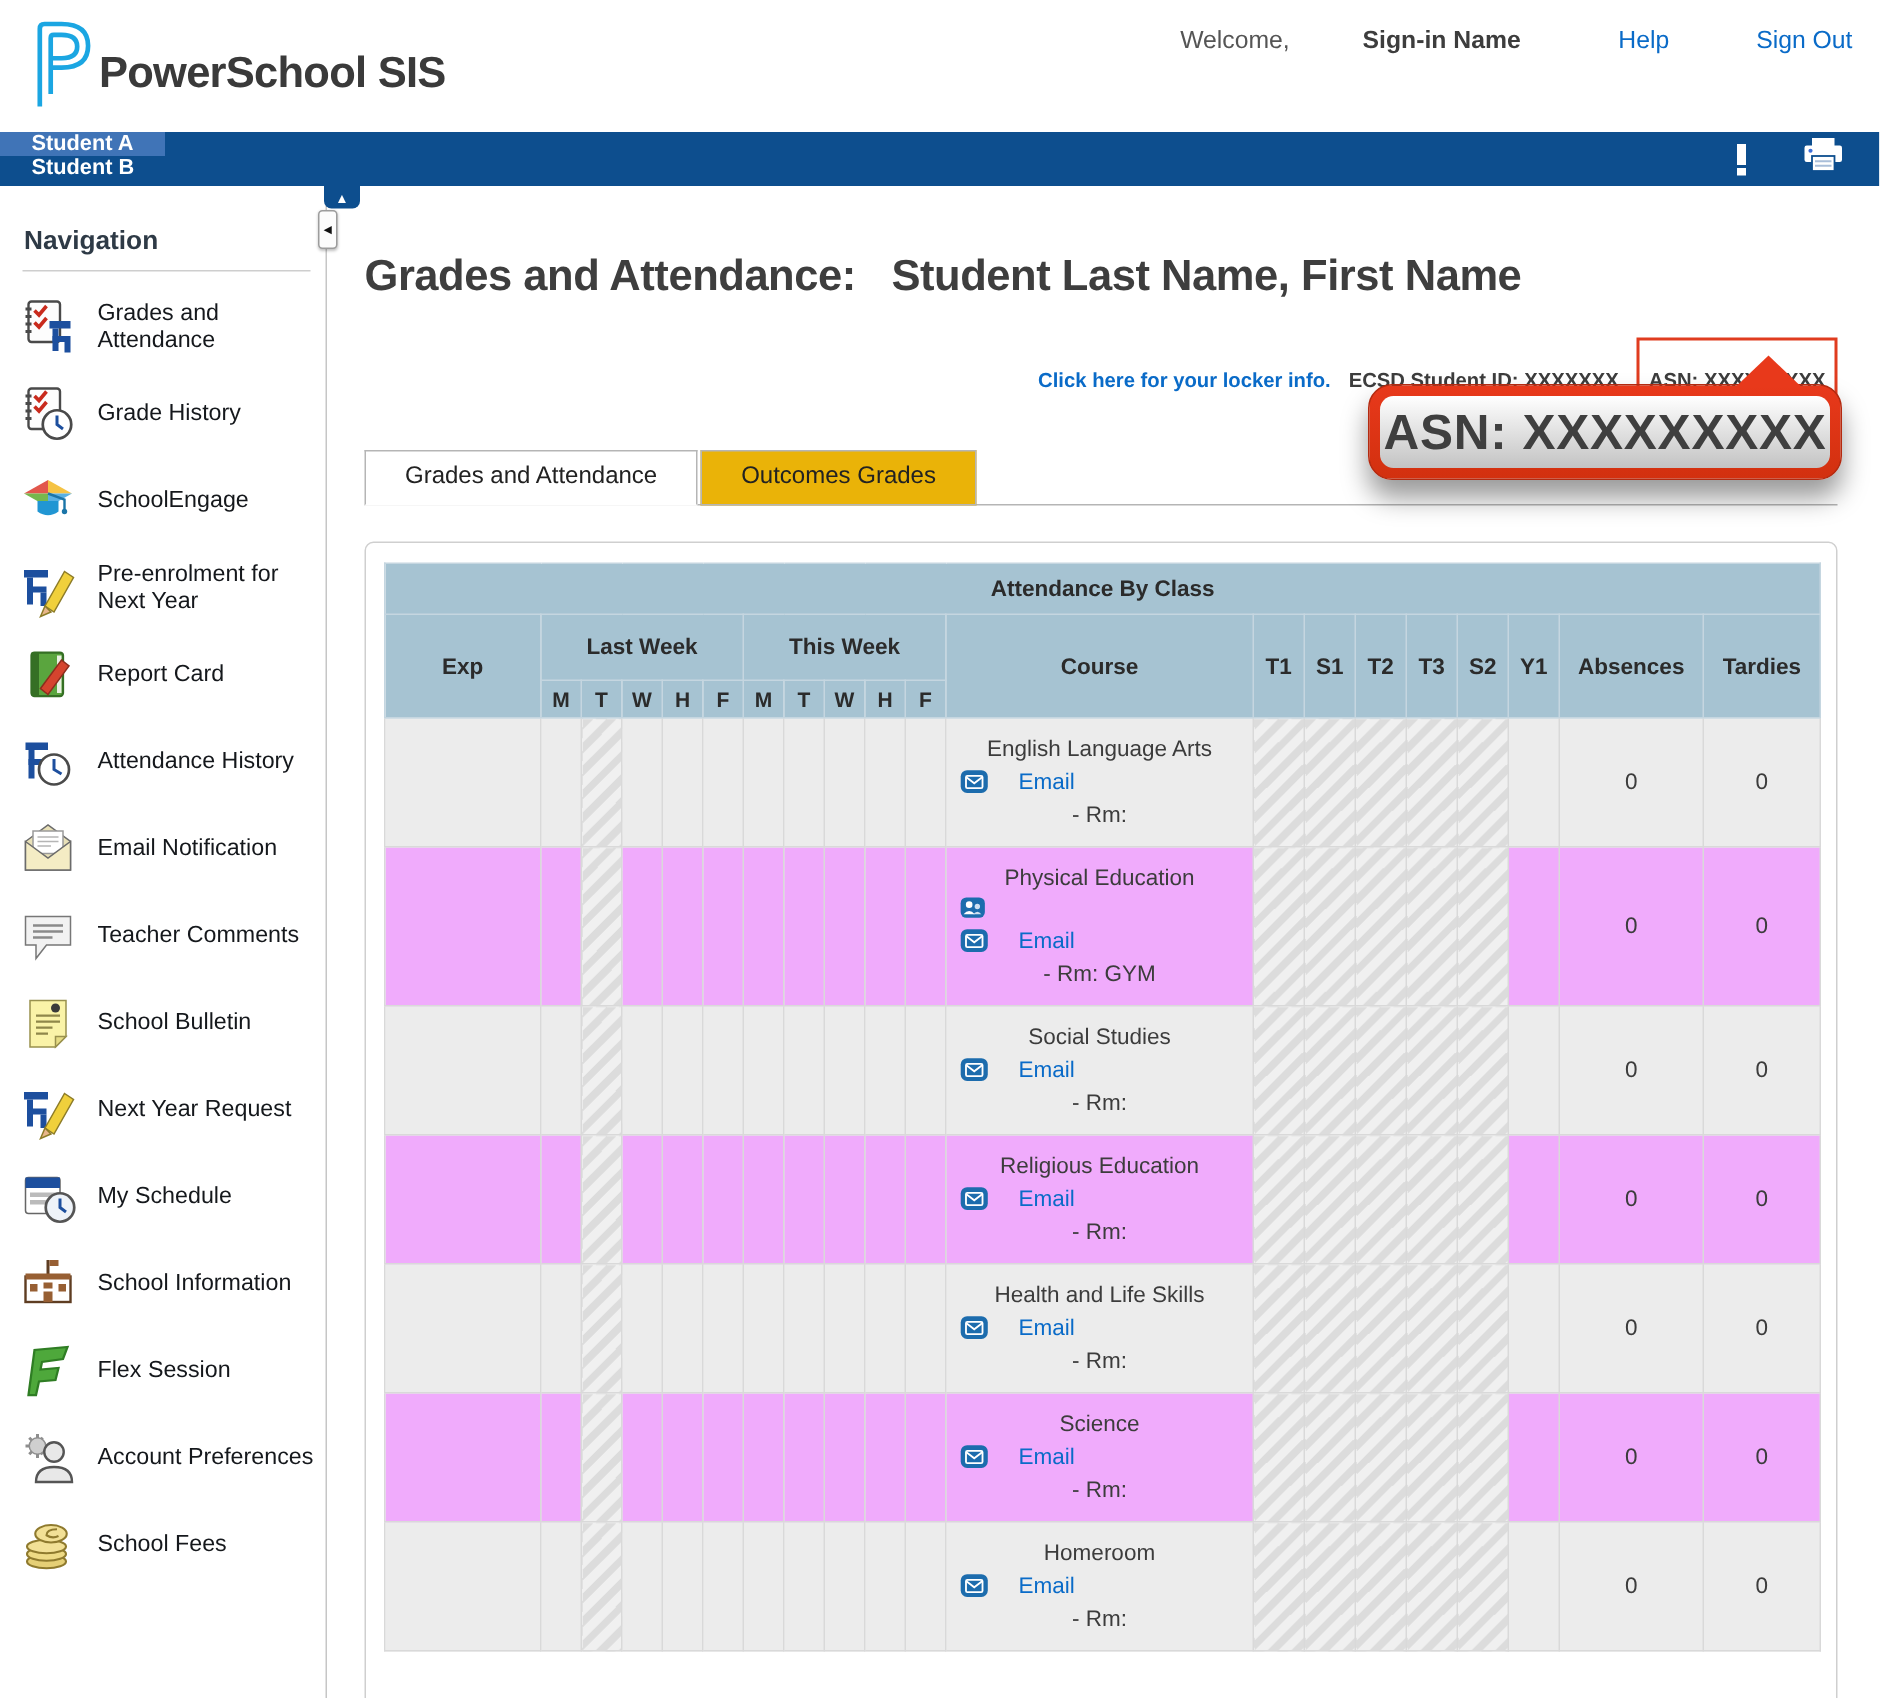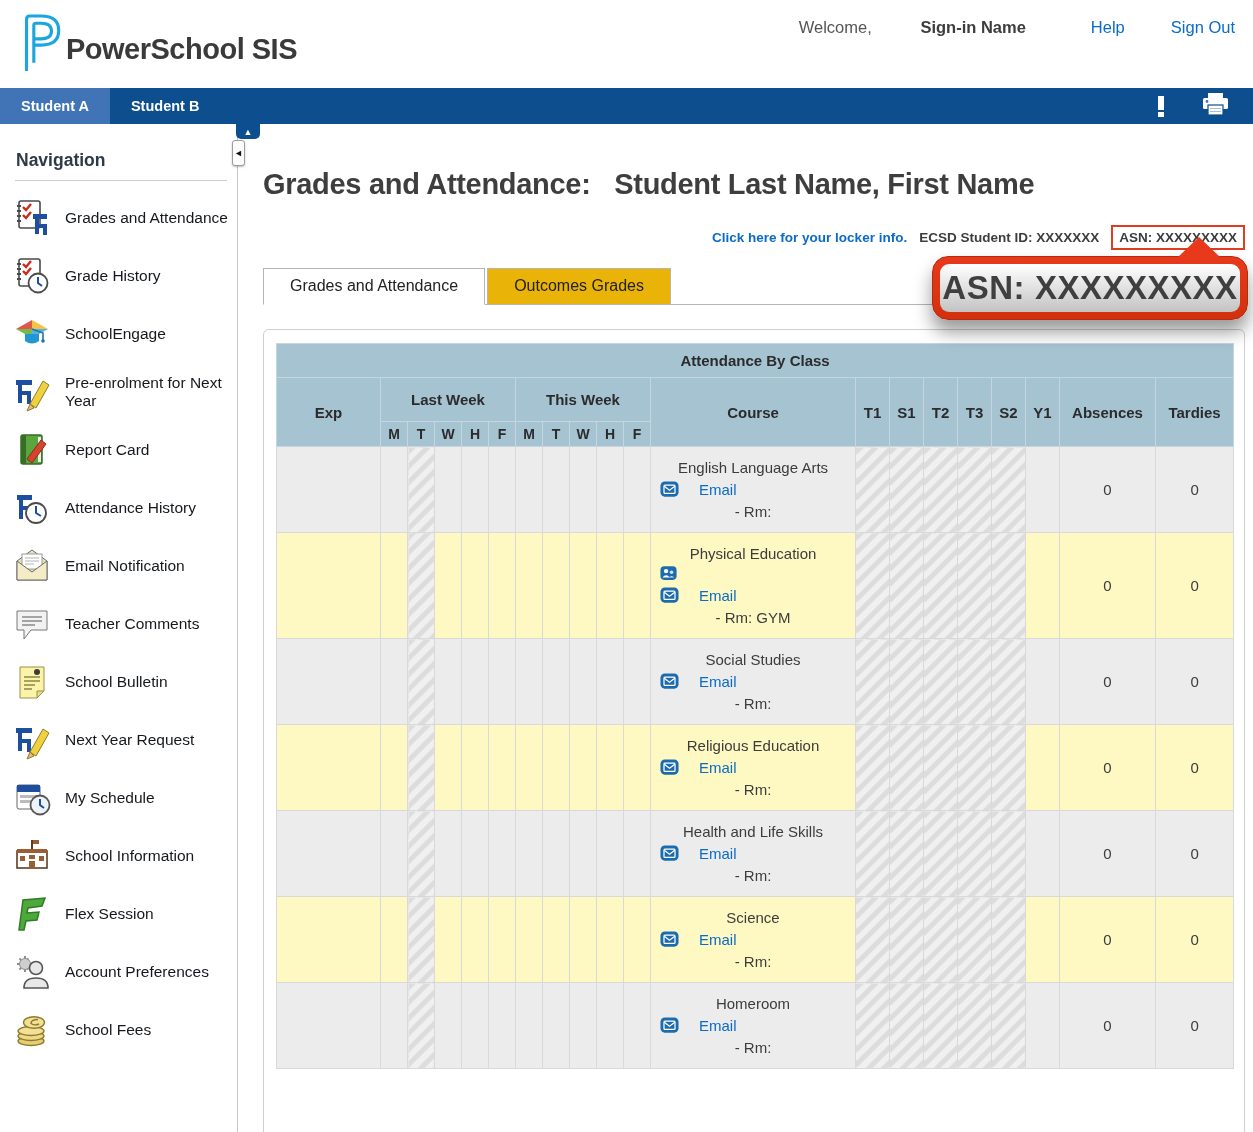--- a/index.html
+++ b/index.html
@@ -9,56 +9,56 @@
   .page { position:relative; width:1253px; height:1132px; overflow:hidden; background:#fff; margin:0 auto; }
 
   
   .topbar { height:88px; display:flex; justify-content:space-between; align-items:flex-start; padding:8px 18px 0 12px; background:#fff; }
   .brand { display:flex; align-items:center; gap:0; padding-top:2px; }
   .brand-text { font-size:29px; font-weight:700; color:#3a3a3a; letter-spacing:-0.5px; padding-top:8px;}
   .top-right { display:flex; align-items:center; padding-top:10px; font-size:16.5px; }
   .welcome { color:#555; }
   .welcome b { color:#3d3d3d;margin-left:44px; }
   .toplink { color:#0a6bc8; text-decoration:none; cursor:pointer; }
-  .gap65 { margin-left:65px; } .gap38 { margin-left:46px; }
+  .gap65 { margin-left:65px; } .gap38 { margin-left:58px; }
 
   
   .studentbar { height:36px; background:#0d4e8e; display:flex; justify-content:space-between; align-items:stretch; }
-  .student-tabs { display:flex; }
+  .student-tabs { display:flex;flex-direction:column; }
   .stab { padding:0 21px; display:flex; align-items:center; color:#fff; font-weight:700; font-size:14.5px; cursor:pointer; }
   .stab.active { background:#4074b7; }
   .bar-icons { display:flex; align-items:center; gap:38px; padding-right:24px; }
   .alert-icon { display:flex; flex-direction:column; align-items:center; gap:2px; cursor:pointer; }
   .ex-bar { width:6px; height:14px; background:#fff; }
   .ex-dot { width:6px; height:5px; background:#fff; }
 
   
   .content-row { display:flex; height:1008px; }
 
   
-  .sidebar { width:238px; flex:none; border-right:1px solid #c6c6c6; background:#fff; padding-top:22px; }
+  .sidebar { width:218px; flex:none; border-right:1px solid #c6c6c6; background:#fff; padding-top:22px; }
   .nav-title { font-size:17.5px; font-weight:700; color:#2e3a46; margin:4px 0 9px 16px; }
   .nav-divider { border-bottom:1px solid #cecece; margin:0 10px 8px 15px; }
   .nav-item { display:flex; align-items:center; gap:11px; padding:9px 4px 9px 10px; cursor:pointer; text-decoration:none; }
   .nav-ico { width:44px; height:40px; flex:none; display:flex; align-items:center; justify-content:center; }
   .nav-ico svg { width:40px; height:40px; }
   .nav-label { font-size:15.5px; color:#15181c; line-height:1.15; }
 
   
   .main { flex:1; position:relative; background:#fff; }
   .scrolltop-btn { position:absolute; left:-2px; top:0; width:24px; height:15px; background:#0d4e8e; border-radius:0 0 5px 5px; color:#fff; font-size:9px; display:flex; align-items:center; justify-content:center; cursor:pointer; z-index:6; }
   .collapse-handle { position:absolute; left:-6px; top:16px; width:13px; height:26px; background:#fcfcfc; border:1px solid #9c9c9c; border-radius:3px; color:#111; font-size:9px; display:flex; align-items:center; justify-content:center; cursor:pointer; z-index:6; box-shadow:0 1px 2px rgba(0,0,0,.25); }
 
   .page-title { margin:44px 0 0 25px; font-size:29px; color:#3e3e3e; letter-spacing:-0.3px; }
   .page-title .t1 { font-weight:800; }
   .page-title .t2 { font-weight:600;margin-left:16px; }
 
   .info-line { width:982px; margin:24px 0 0 25px; display:flex; justify-content:flex-end; align-items:center; gap:12px; font-size:13.5px; font-weight:700; color:#3d3d3d; white-space:nowrap; }
   .locker-link { color:#0a6bc8; text-decoration:none; cursor:pointer; }
-  .asn-inline-box { border:2px solid #e03c1f; padding:3px 6px; }
+  .asn-inline-box { border:2px solid #e03c1f; padding:19px 6px; }
 
   .tabs-strip { margin:17px 0 0 25px; width:982px; display:flex; border-bottom:1px solid #b5b5b5; }
   .tab { position:relative; top:1px; padding:8px 26px 9px; font-size:16px; color:#222; background:#eab308; border:1px solid #b5b5b5; margin-right:2px; cursor:pointer; }
   .tab.active { background:#fff; border-bottom-color:#fff; }
 
   .panel { margin:24px 0 0 25px; width:982px; height:822px; border:1px solid #cfcfcf; border-radius:6px 6px 0 0; padding:13px 12px; overflow:hidden; background:#fff; }
 
   
   .asn-callout { position:absolute; left:694px; top:132px; width:316px; height:64px; background:linear-gradient(#e8391b,#d2300f); border:1px solid #b32a10; border-radius:16px; padding:7px; box-shadow:0 12px 18px rgba(0,0,0,.40); z-index:10; }
   .callout-arrow { position:absolute; top:-20px; left:244px; width:0; height:0; border-left:22px solid transparent; border-right:22px solid transparent; border-bottom:21px solid #e8391b; }
@@ -67,21 +67,21 @@
   .callout-inner span { font-weight:600; }
 
   
   table.attend { border-collapse:collapse; table-layout:fixed; width:957px; }
   table.attend th { background:#a6c3d2; border:1px solid #c5d6e0; font-size:15px; font-weight:700; color:#2b2b2b; text-align:center;margin-top:12px; }
   tr.title-row th { padding:8px 4px; border-bottom-color:#c5d6e0; }
   tr.head-row th { padding:6px 3px; height:44px; }
   tr.days-row th { padding:4px 0; font-size:14px; }
   table.attend td { border:1px solid #d9d9d9; font-size:15px; color:#3c3c3c; text-align:center; vertical-align:middle; }
   tr.row-odd td { background:#ececec; }
-  tr.row-even td { background:#fef9c3; }
+  tr.row-even td { background:#f0abfc; }
   td.hatch { background:repeating-linear-gradient(135deg,#dcdcdc 0 5px,#f0f0f0 5px 11px) !important; }
   td.course-cell { text-align:left; padding:10px 8px; }
   .course-name { margin:2px 0 3px; }
   .email-line { display:flex; align-items:center; gap:19px; margin:4px 0; }
   .group-line { margin:2px 0; }
   a.email-link { color:#0a6bc8; text-decoration:none; cursor:pointer; }
   .room-label { margin:3px 0 2px; }
   .mini-svg { width:21px; height:19px; display:block; }
   .mini-svg.sm { width:19px; height:17px; }
 </style>

